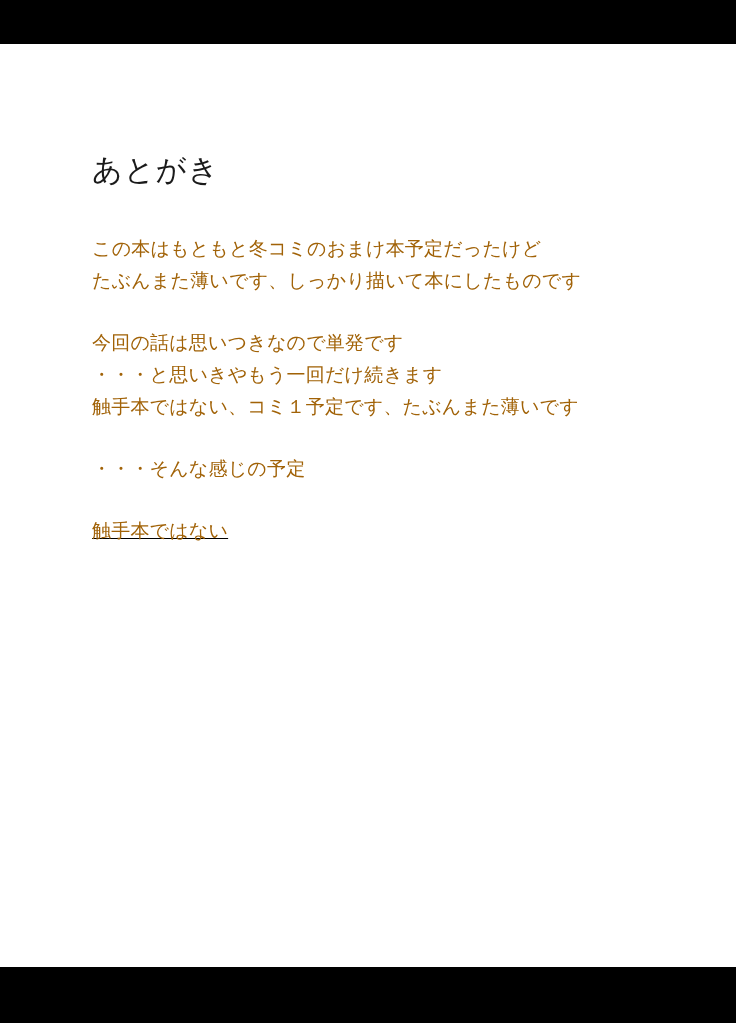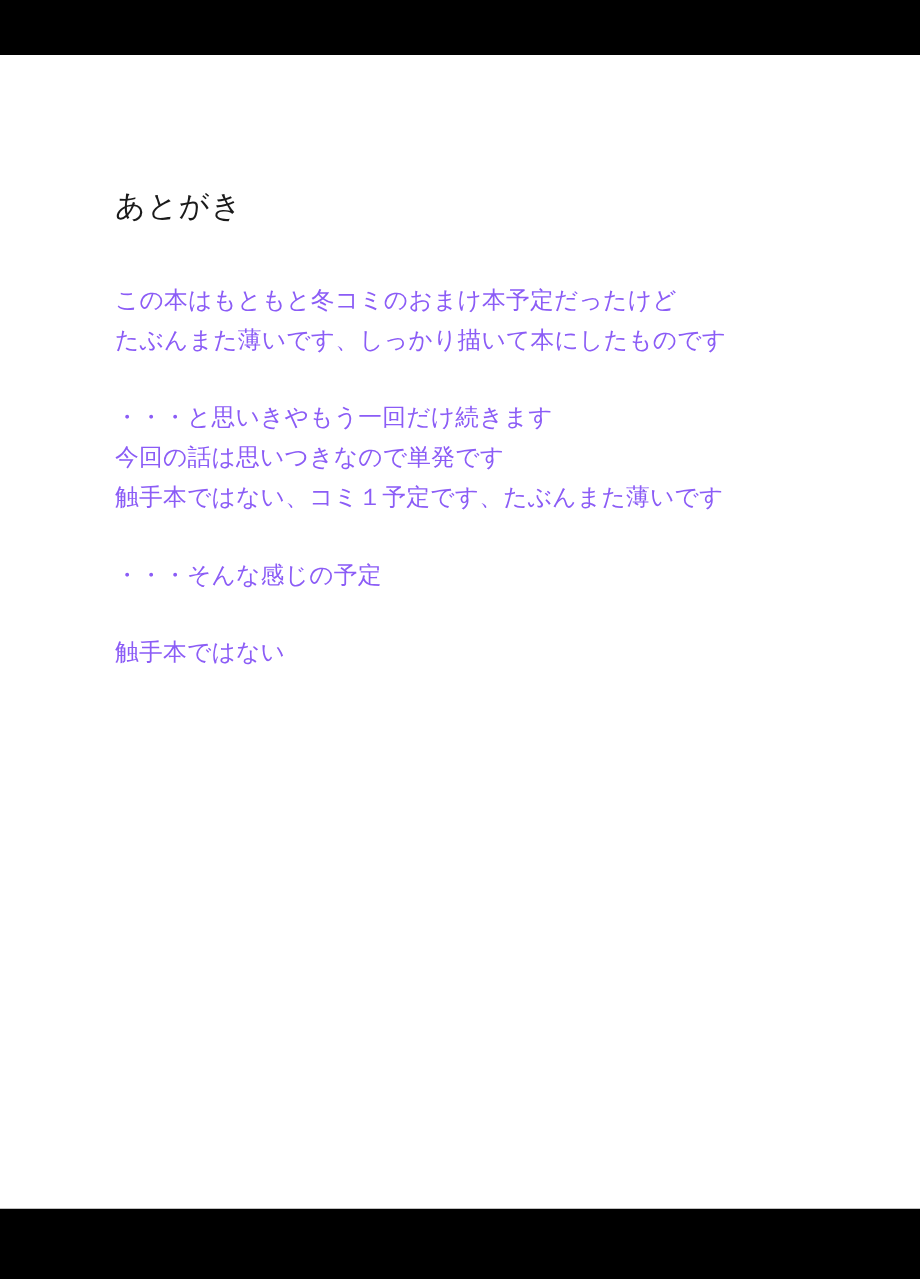--- a/index.html
+++ b/index.html
@@ -27,58 +27,59 @@
     height: 923px;
     background: #ffffff;
   }
   .content {
     position: absolute;
     left: 92px;
     top: 106px;
     width: 580px;
   }
   .afterword-title {
-    font-size: 24px;
+    font-size: 30px;
     line-height: 1.3;
     color: #1a1a1a;
     letter-spacing: 0.04em;
     margin: 0 0 44px 0;
     font-weight: 400;
   }
   .para {
     margin: 0 0 30px 0;
   }
   .para:last-child {
     margin-bottom: 10px;
+    text-decoration: underline;
   }
   .line {
     font-size: 19px;
     line-height: 32px;
-    color: #8b5cf6;
+    color: #a16207;
     letter-spacing: 0.01em;
     white-space: pre;
   }
 </style>
 </head>
 <body>
 
 <div class="page">
   <div class="paper">
     <div class="content">
 
       <h1 class="afterword-title">あとがき</h1>
 
       <div class="para">
         <div class="line">この本はもともと冬コミのおまけ本予定だったけど</div>
         <div class="line">たぶんまた薄いです、しっかり描いて本にしたものです</div>
       </div>
 
       <div class="para">
+        <div class="line">今回の話は思いつきなので単発です</div>
         <div class="line">・・・と思いきやもう一回だけ続きます</div>
-        <div class="line">今回の話は思いつきなので単発です</div>
         <div class="line">触手本ではない、コミ１予定です、たぶんまた薄いです</div>
       </div>
 
 
       <div class="para">
         <div class="line">・・・そんな感じの予定</div>
       </div>
 
       <div class="para">
         <div class="line">触手本ではない</div>

